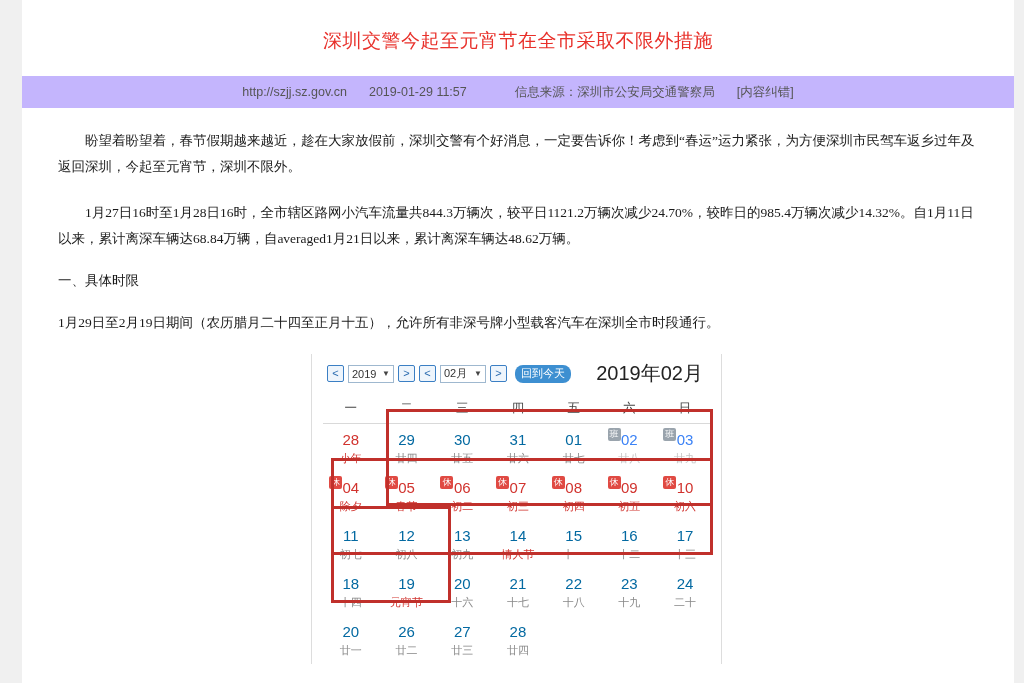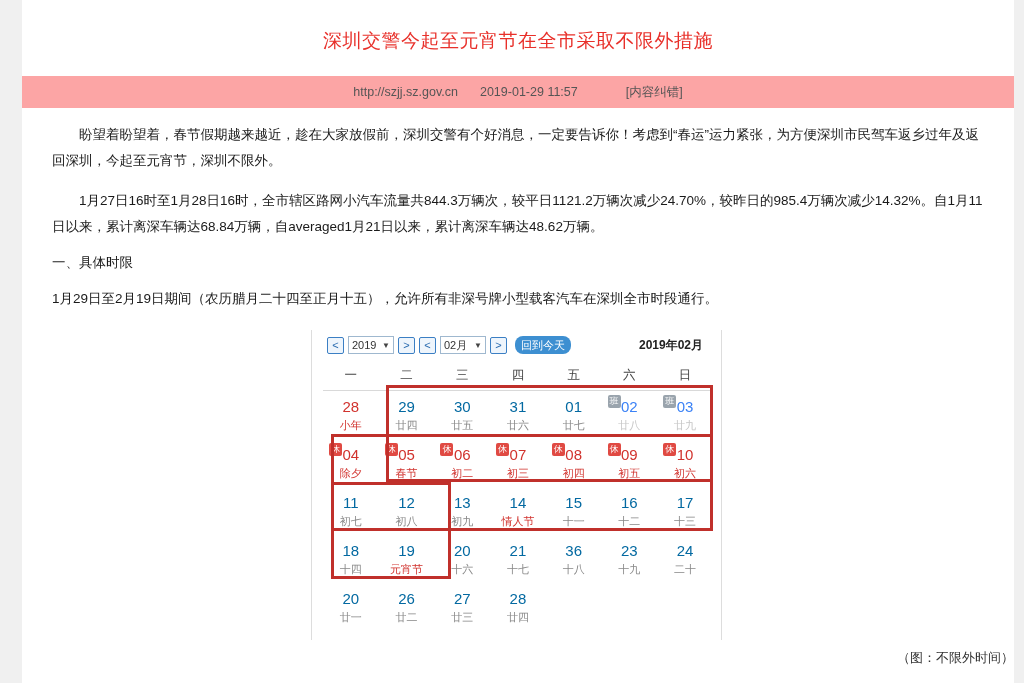--- a/index.html
+++ b/index.html
@@ -43,41 +43,42 @@
   .title {
     text-align: center;
     color: #e8302a;
     font-size: 19px;
     font-weight: normal;
     padding-top: 28px;
     padding-bottom: 22px;
     letter-spacing: 0.5px;
   }
   .metabar {
-    background: #fca5a5;
+    background: #c4b5fd;
     height: 32px;
     display: flex;
     align-items: center;
     justify-content: center;
     gap: 22px;
     font-size: 12.5px;
     color: #555;
   }
   .metabar .sep { width: 4px; }
   .metabar .link { color: #555; }
   .body-text {
     padding: 0 30px;
     color: #1a1a1a;
     font-size: 13.5px;
     line-height: 26px;
   }
   .body-text p {
-    margin: 0;
+    margin: 6px;
     text-indent: 2em;
     padding-top: 14px;
+    font-family: Liberation Serif, serif;
   }
   .body-text p.noindent {
     text-indent: 0;
   }
   .body-text p.tight {
     padding-top: 10px;
   }
   
   .cal-wrap {
     margin-top: 18px;
@@ -133,22 +134,22 @@
     font-size: 11px;
     border-radius: 8px;
     padding: 0 6px;
     display: flex;
     align-items: center;
     cursor: pointer;
     margin-left: 4px;
   }
   .cal-month-label {
     margin-left: auto;
-    font-size: 12px;
-    font-weight: bold;
+    font-size: 20px;
+    font-weight: normal;
     color: #222;
     padding-right: 6px;
   }
   table.cal {
     border-collapse: collapse;
     width: 100%;
     table-layout: fixed;
   }
   table.cal th {
     font-weight: normal;
@@ -231,20 +232,21 @@
   <div class="rightgutter"></div>
 
   <div class="content">
 
     <div class="title">深圳交警今起至元宵节在全市采取不限外措施</div>
 
     <div class="metabar">
       <span class="link">http://szjj.sz.gov.cn</span>
       <span>2019-01-29 11:57</span>
       <span class="sep"></span>
+      <span>信息来源：深圳市公安局交通警察局</span>
       <span class="link">[内容纠错]</span>
     </div>
 
     <div class="body-text">
       <p>盼望着盼望着，春节假期越来越近，趁在大家放假前，深圳交警有个好消息，一定要告诉你！考虑到“春运”运力紧张，为方便深圳市民驾车返乡过年及返回深圳，今起至元宵节，深圳不限外。</p>
       <p>1月27日16时至1月28日16时，全市辖区路网小汽车流量共844.3万辆次，较平日1121.2万辆次减少24.70%，较昨日的985.4万辆次减少14.32%。自1月11日以来，累计离深车辆达68.84万辆，自averaged1月21日以来，累计离深车辆达48.62万辆。</p>
       <p class="noindent tight">一、具体时限</p>
       <p class="noindent tight">1月29日至2月19日期间（农历腊月二十四至正月十五），允许所有非深号牌小型载客汽车在深圳全市时段通行。</p>
     </div>
 
@@ -442,21 +444,21 @@
                   </div>
                 </td>
                 <td>
                   <div class="daycell ">
                     <div class="dnum">21</div>
                     <div class="dlunar">十七</div>
                   </div>
                 </td>
                 <td>
                   <div class="daycell ">
-                    <div class="dnum">36</div>
+                    <div class="dnum">22</div>
                     <div class="dlunar">十八</div>
                   </div>
                 </td>
                 <td>
                   <div class="daycell ">
                     <div class="dnum">23</div>
                     <div class="dlunar">十九</div>
                   </div>
                 </td>
                 <td>

